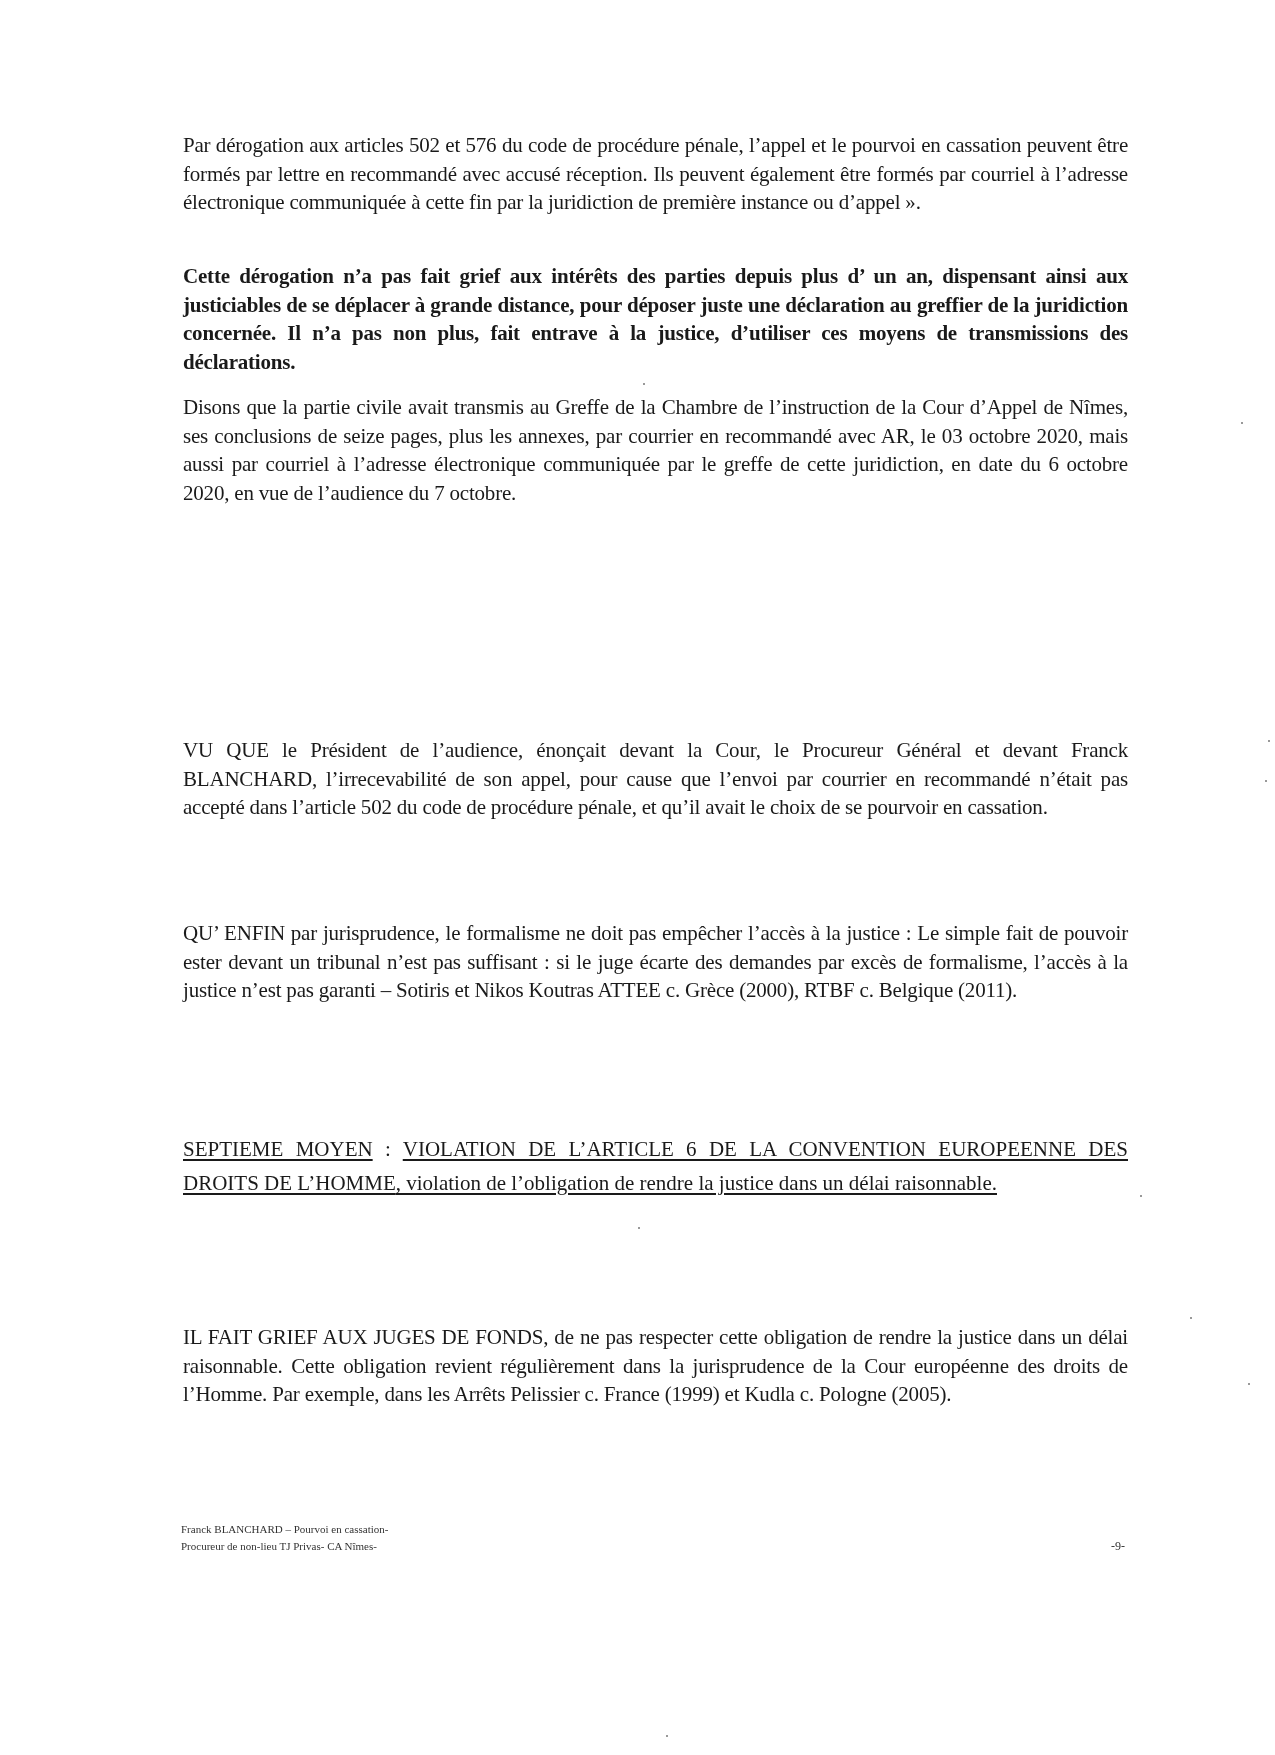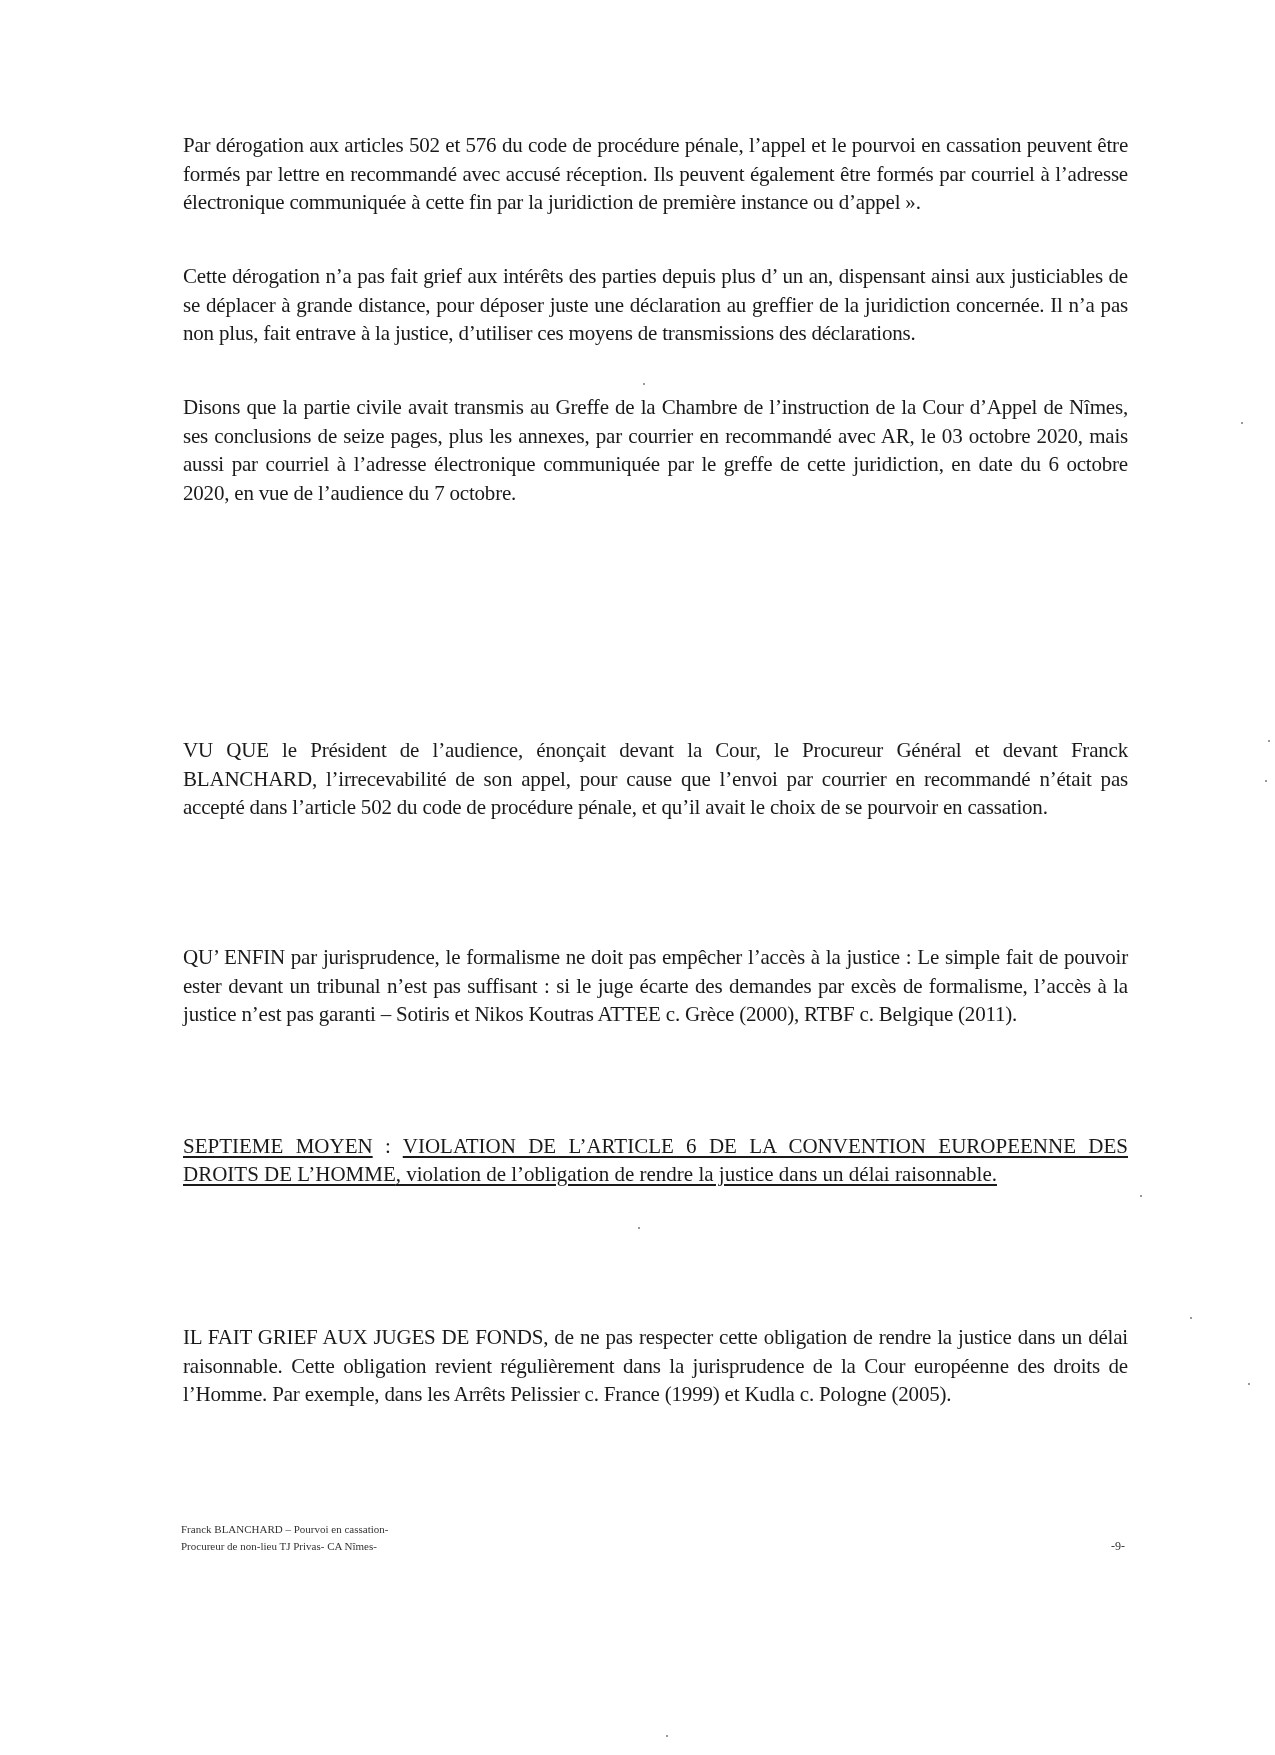--- a/index.html
+++ b/index.html
@@ -31,21 +31,21 @@
       font-size: 21px;
       line-height: 28.5px;
       text-align: justify;
       letter-spacing: -0.2px;
     }
     .heading {
       position: absolute;
       left: 150px;
       width: 945px;
       font-size: 21px;
-      line-height: 28px;
+      line-height: 34px;
       text-align: justify;
       text-align-last: left;
     }
     .heading .u {
       text-decoration: underline;
       text-underline-offset: 3px;
     }
     .footer-left {
       position: absolute;
       left: 148px;
@@ -71,28 +71,28 @@
       border-radius: 1px;
     }
   </style>
 </head>
 <body>
 
 <div class="page">
 
   <p class="text-block" style="top:131px; margin:0;">Par dérogation aux articles 502 et 576 du code de procédure pénale, l’appel et le pourvoi en cassation peuvent être formés par lettre en recommandé avec accusé réception. Ils peuvent également être formés par courriel à l’adresse électronique communiquée à cette fin par la juridiction de première instance ou d’appel ».</p>
 
-  <p class="text-block" style="top:262px; margin:0;">Cette dérogation n’a pas fait grief aux intérêts des parties depuis plus d’ un an, dispensant ainsi aux justiciables de se déplacer à grande distance, pour déposer juste une déclaration au greffier de la juridiction concernée. Il n’a pas non plus, fait entrave à la justice, d’utiliser ces moyens de transmissions des déclarations.</p>
+  <p class="text-block" style="top:262px; margin:0;font-weight:bold;">Cette dérogation n’a pas fait grief aux intérêts des parties depuis plus d’ un an, dispensant ainsi aux justiciables de se déplacer à grande distance, pour déposer juste une déclaration au greffier de la juridiction concernée. Il n’a pas non plus, fait entrave à la justice, d’utiliser ces moyens de transmissions des déclarations.</p>
 
   <p class="text-block" style="top:393px; margin:0;">Disons que la partie civile avait transmis au Greffe de la Chambre de l’instruction de la Cour d’Appel de Nîmes, ses conclusions de seize pages, plus les annexes, par courrier en recommandé avec  AR, le 03 octobre 2020, mais aussi par courriel à l’adresse électronique communiquée par le greffe de cette juridiction, en date du 6 octobre 2020, en vue de l’audience du 7 octobre.</p>
 
 
   <p class="text-block" style="top:736px; margin:0;">VU QUE le Président de l’audience, énonçait devant la Cour, le Procureur Général et devant Franck BLANCHARD, l’irrecevabilité de son appel, pour cause que l’envoi par courrier en recommandé n’était pas accepté dans l’article 502 du code de procédure pénale, et qu’il avait le choix de se pourvoir en cassation.</p>
 
-  <p class="text-block" style="top:943px; margin:0;">QU’ ENFIN par jurisprudence, le formalisme ne doit pas empêcher l’accès à la justice : Le simple fait de pouvoir ester devant un tribunal n’est pas suffisant : si le juge écarte des demandes par excès de formalisme, l’accès à la justice n’est pas garanti – Sotiris et Nikos Koutras ATTEE c. Grèce (2000), RTBF c. Belgique (2011).</p>
+  <p class="text-block" style="top:919px; margin:0;">QU’ ENFIN par jurisprudence, le formalisme ne doit pas empêcher l’accès à la justice : Le simple fait de pouvoir ester devant un tribunal n’est pas suffisant : si le juge écarte des demandes par excès de formalisme, l’accès à la justice n’est pas garanti – Sotiris et Nikos Koutras ATTEE c. Grèce (2000), RTBF c. Belgique (2011).</p>
 
   <p class="heading" style="top:1132px; margin:0;">
     <span class="u">SEPTIEME MOYEN</span><span> : </span><span class="u">VIOLATION DE L’ARTICLE 6 DE LA CONVENTION EUROPEENNE DES DROITS DE L’HOMME</span><span class="u">, violation de l’obligation de rendre la justice dans un délai raisonnable.</span>
   </p>
 
   <p class="text-block" style="top:1323px; margin:0;">IL FAIT GRIEF AUX JUGES DE FONDS, de ne pas respecter cette obligation de rendre la justice dans un délai raisonnable. Cette obligation revient régulièrement dans la jurisprudence de la Cour européenne des droits de l’Homme. Par exemple, dans les Arrêts Pelissier c. France (1999) et Kudla  c. Pologne (2005).</p>
 
   <div class="footer-left">
     <div>Franck BLANCHARD – Pourvoi en cassation-</div>
     <div>Procureur de non-lieu TJ Privas- CA Nîmes-</div>

